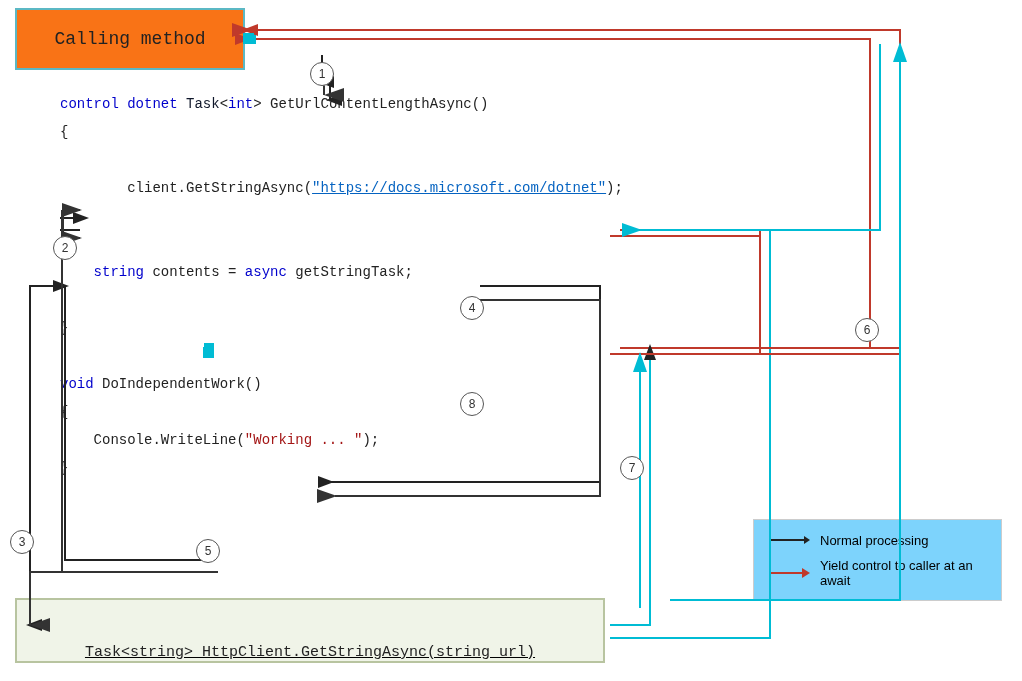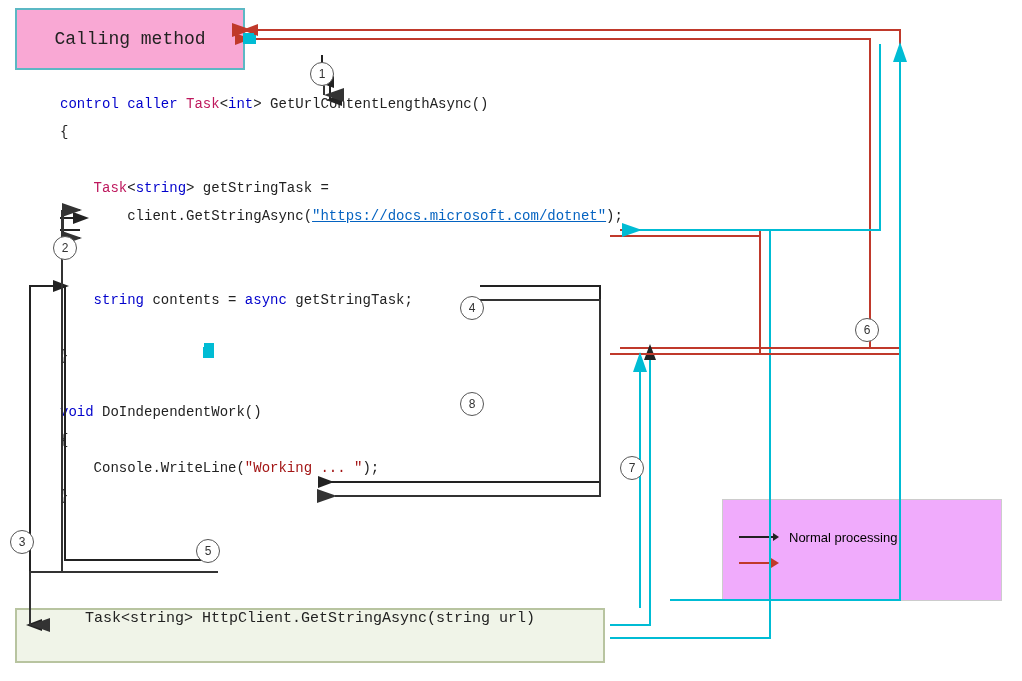--- a/index.html
+++ b/index.html
@@ -21,45 +21,46 @@
     }
 
     
     .calling-method-box {
       position: absolute;
       top: 8px;
       left: 15px;
       width: 230px;
       height: 62px;
       border: 2px solid #5bb8c4;
-      background: #f9a8d4;
+      background: #f97316;
       display: flex;
       align-items: center;
       justify-content: center;
     }
 
     .calling-method-text {
       font-size: 18px;
       font-family: 'Courier New', Courier, monospace;
       color: #222;
       font-weight: normal;
     }
 
     
     .httpclient-box {
       position: absolute;
       bottom: 18px;
       left: 15px;
       width: 590px;
-      height: 55px;
+      height: 65px;
       border: 2px solid #b8c4a0;
       background: #f0f4e8;
       display: flex;
-      align-items: flex-start;
+      align-items: flex-end;
       justify-content: center;
+      text-decoration: underline;
     }
 
     .httpclient-text {
       font-size: 15px;
       font-family: 'Courier New', Courier, monospace;
       color: #222;
     }
 
     
     .code-area {
@@ -71,33 +72,33 @@
 
     .code-line {
       white-space: pre;
       font-family: 'Courier New', Courier, monospace;
       font-size: 14px;
       color: #222;
       line-height: 28px;
     }
 
     .kw { color: #0000cc; font-weight: normal; }
-    .type { color: #be185d; }
+    .type { color: #0f172a; }
     .string { color: #a31515; }
     .link { color: #0563c1; text-decoration: underline; }
 
     
     .legend {
       position: absolute;
       right: 20px;
       bottom: 80px;
-      width: 280px;
+      width: 249px;
       border: 1px solid #ccc;
-      background: #f0abfc;
-      padding: 29px 16px;
+      background: #7dd3fc;
+      padding: 12px 16px;
     }
 
     .legend-item {
       display: flex;
       align-items: center;
       margin-bottom: 10px;
       font-size: 13px;
       font-family: Arial, sans-serif;
     }
 
@@ -144,24 +145,23 @@
 
   <div class="calling-method-box">
     <span class="calling-method-text">Calling method</span>
   </div>
 
   <div class="httpclient-box">
     <span class="httpclient-text">Task&lt;string&gt; HttpClient.GetStringAsync(string url)</span>
   </div>
 
   <div class="code-area">
-    <div class="code-line"><span class="kw">control</span> <span class="kw">caller</span> <span class="type">Task</span>&lt;<span class="kw">int</span>&gt; GetUrlContentLengthAsync()</div>
+    <div class="code-line"><span class="kw">control</span> <span class="kw">dotnet</span> <span class="type">Task</span>&lt;<span class="kw">int</span>&gt; GetUrlContentLengthAsync()</div>
     <div class="code-line">{</div>
     <div class="code-line">&nbsp;</div>
-    <div class="code-line">    <span class="type">Task</span>&lt;<span class="kw">string</span>&gt; getStringTask =</div>
     <div class="code-line">        client.GetStringAsync(<span class="link">"https://docs.microsoft.com/dotnet"</span>);</div>
     <div class="code-line">&nbsp;</div>
     <div class="code-line">&nbsp;</div>
     <div class="code-line">    <span class="kw">string</span> contents = <span class="kw">async</span> getStringTask;</div>
     <div class="code-line">&nbsp;</div>
     <div class="code-line">}</div>
     <div class="code-line">&nbsp;</div>
     <div class="code-line"><span class="kw">void</span> DoIndependentWork()</div>
     <div class="code-line">{</div>
     <div class="code-line">    Console.WriteLine(<span class="string">"Working ... "</span>);</div>
@@ -199,20 +199,21 @@
         <line x1="0" y1="8" x2="34" y2="8" stroke="#222" stroke-width="2"></line>
         <polygon points="34,4 40,8 34,12" fill="#222"></polygon>
       </svg>
       <span>Normal processing</span>
     </div>
     <div class="legend-item">
       <svg class="legend-arrow" viewBox="0 0 40 16">
         <line x1="0" y1="8" x2="32" y2="8" stroke="#c0392b" stroke-width="2"></line>
         <polygon points="32,3 40,8 32,13" fill="#c0392b"></polygon>
       </svg>
+      <span>Yield control to caller at an await</span>
     </div>
   </div>
 
   <svg class="arrows-svg">
     <defs>
       <marker id="arrowBlack" markerWidth="8" markerHeight="8" refX="6" refY="3" orient="auto">
         <path d="M0,0 L0,6 L8,3 z" fill="#222"></path>
       </marker>
       <marker id="arrowRed" markerWidth="8" markerHeight="8" refX="6" refY="3" orient="auto">
         <path d="M0,0 L0,6 L8,3 z" fill="#c0392b"></path>

